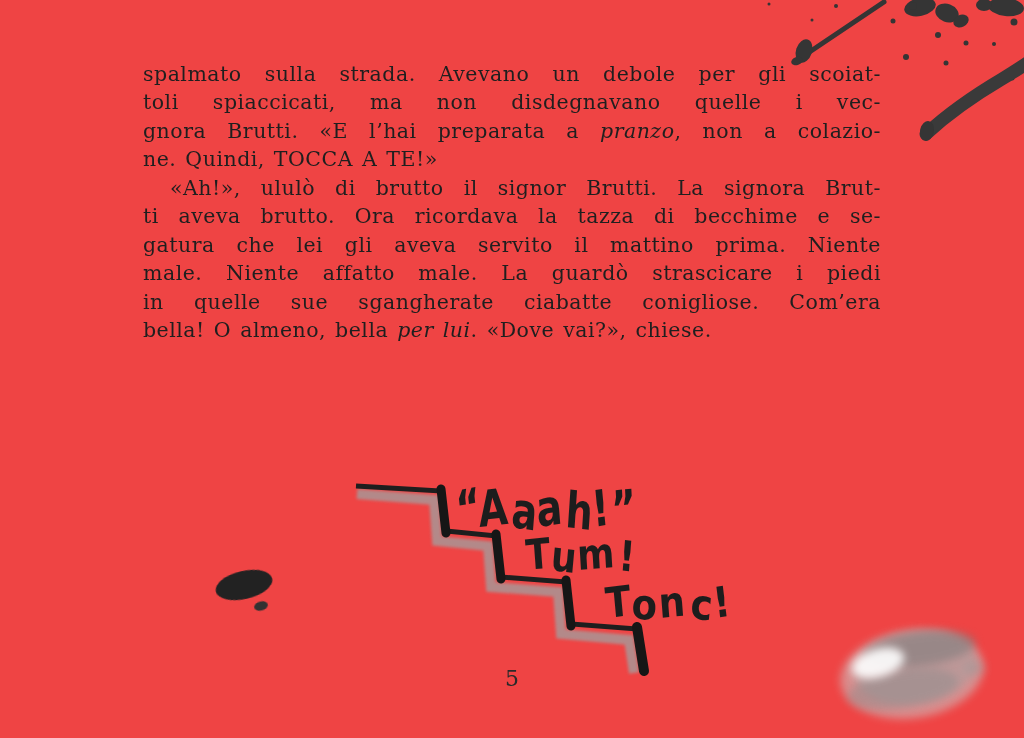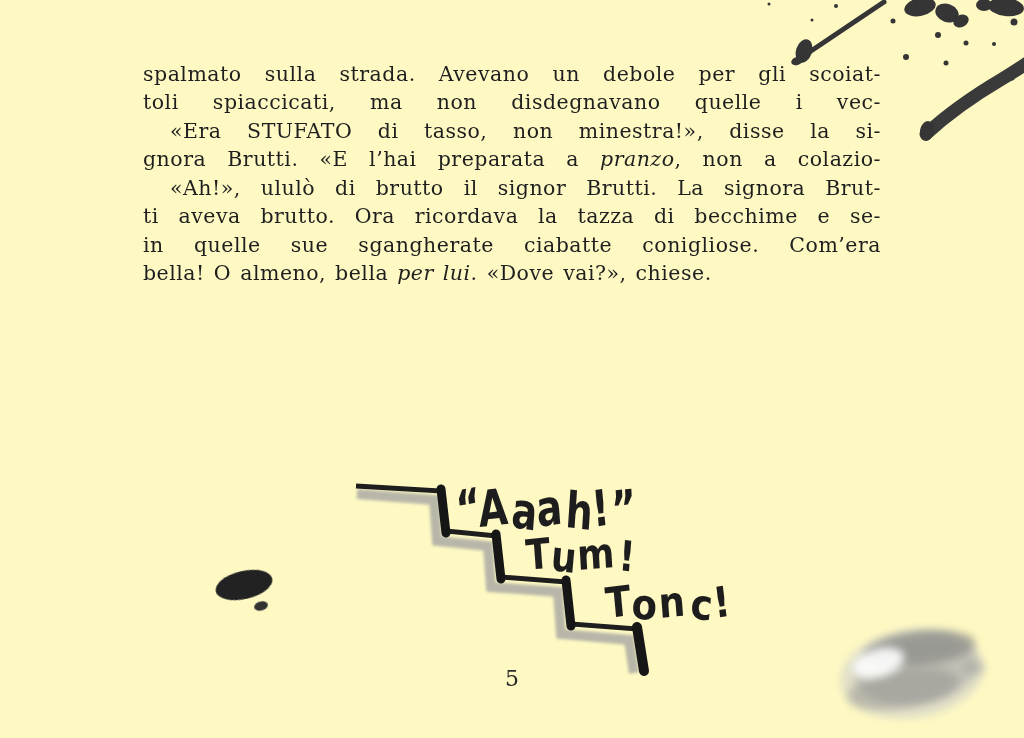--- a/index.html
+++ b/index.html
@@ -1,19 +1,19 @@
 <!DOCTYPE html>
 <html><head>
 <meta charset="utf-8">
 <style>
   html,body{margin:0;padding:0;background:#e9e9e9;}
   .page{
     position:relative;
     width:1024px;height:738px;
-    background:#fef9c3;
+    background:#ef4444;
     overflow:hidden;
     font-family:"DejaVu Serif","Liberation Serif",serif;
   }
   .text-block{
     position:absolute;
     left:143px;top:60px;width:738px;
     font-size:20.5px;
     line-height:28.45px;
     color:#1f1f1f;
     letter-spacing:0.5px;
@@ -38,24 +38,26 @@
   }
 </style>
 </head>
 <body>
 
 <div class="page">
 
   <div class="text-block">
       <div class="line just"><span>spalmato sulla strada. Avevano un debole per gli scoiat-</span></div>
       <div class="line just"><span>toli spiaccicati, ma non disdegnavano quelle i vec-</span></div>
-      <div class="line indent just"><span>«Era STUFATO di tasso, non minestra!», disse la si-</span></div>
       <div class="line just"><span>gnora Brutti. «E l’hai preparata a </span><span class="it">pranzo</span><span>, non a colazio-</span></div>
+      <div class="line"><span>ne. Quindi, TOCCA A TE!»</span></div>
       <div class="line indent just"><span>«Ah!», ululò di brutto il signor Brutti. La signora Brut-</span></div>
       <div class="line just"><span>ti aveva brutto. Ora ricordava la tazza di becchime e se-</span></div>
+      <div class="line just"><span>gatura che lei gli aveva servito il mattino prima. Niente</span></div>
+      <div class="line just"><span>male. Niente affatto male. La guardò strascicare i piedi</span></div>
       <div class="line just"><span>in quelle sue sgangherate ciabatte conigliose. Com’era</span></div>
       <div class="line"><span>bella! O almeno, bella </span><span class="it">per lui</span><span>. «Dove vai?», chiese.</span></div>
     </div>
 
   <svg class="art" viewBox="0 0 1024 738" xmlns="http://www.w3.org/2000/svg">
     <defs>
       <filter id="b1" x="-50%" y="-50%" width="200%" height="200%">
           <feGaussianBlur stdDeviation="0.7"></feGaussianBlur>
         </filter>
       <filter id="b2" x="-50%" y="-50%" width="200%" height="200%">

